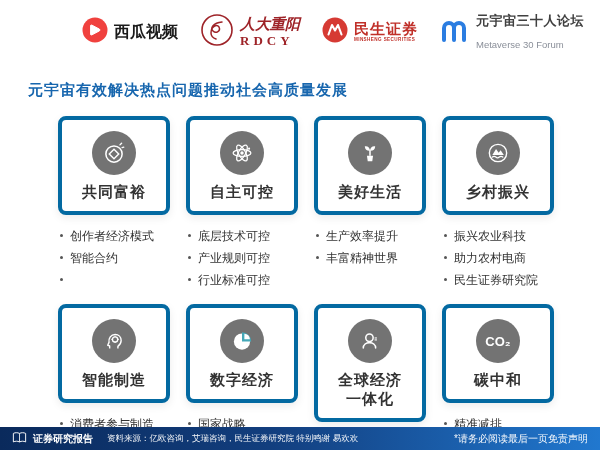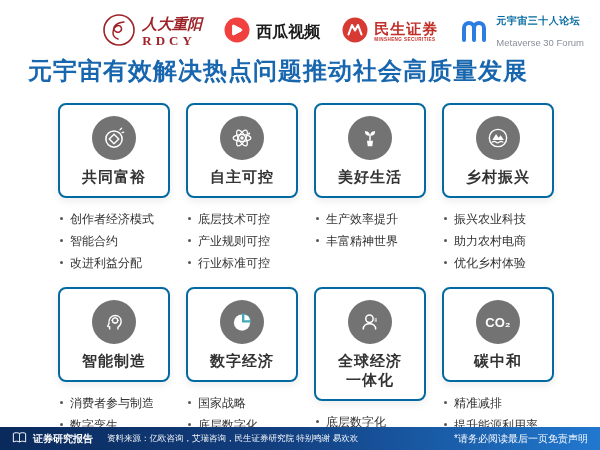--- a/index.html
+++ b/index.html
@@ -11,29 +11,29 @@
   }
   
   .logo-bar{display:flex;align-items:center;justify-content:flex-end;gap:22px;padding:10px 16px 0 0;height:44px;}
   .logo{display:flex;align-items:center;gap:6px;}
   .logo-text{display:flex;flex-direction:column;line-height:1.05;}
   .rdcy-cn{font-family:"Liberation Serif","DejaVu Serif",serif;font-weight:700;font-size:15px;color:#9e2328;font-style:italic;}
   .rdcy-en{font-family:"Liberation Serif","DejaVu Serif",serif;font-weight:700;font-size:13px;color:#9e2328;letter-spacing:4px;margin-top:1px;}
   .xigua-cn{font-weight:700;font-size:16px;color:#1b1b1b;}
   .ms-cn{font-weight:700;font-size:15px;color:#c03029;letter-spacing:1px;}
   .ms-en{font-size:4.6px;color:#c03029;letter-spacing:.4px;margin-top:2px;font-weight:700;}
-  .mv-cn{font-weight:700;font-size:10px;color:#0369a1;letter-spacing:.5px;}
+  .mv-cn{font-weight:700;font-size:13px;color:#404040;letter-spacing:.5px;}
   .mv-en{font-size:9.5px;color:#8a8f99;margin-top:12px;}
   
-  .page-title{margin:1px 0 0 28px;font-size:24px;font-weight:700;color:#1766ae;letter-spacing:1px;}
+  .page-title{margin:27px 0 0 28px;font-size:15px;font-weight:700;color:#1766ae;letter-spacing:1px;}
   
   .grid{margin:16px 46px 0 58px;display:grid;grid-template-columns:repeat(4,112px);justify-content:space-between;row-gap:10px;}
   .cell{display:flex;flex-direction:column;align-items:stretch;}
   .card{
-    background:#fff;border:2px solid #0369a1;border-radius:8px;
+    background:#fff;border:4px solid #0369a1;border-radius:8px;
     box-shadow:0 3px 8px rgba(0,0,0,.08);
     padding:11px 6px 9px;text-align:center;
   }
   .icon-circle{
     width:44px;height:44px;border-radius:50%;background:#737373;
     margin:0 auto;display:flex;align-items:center;justify-content:center;
   }
   .icon-circle svg{display:block;}
   .co2-label{color:#fff;font-weight:700;font-size:13px;letter-spacing:0;}
   .card-title{margin-top:8px;font-size:15px;font-weight:700;color:#333;letter-spacing:1px;white-space:pre-line;line-height:1.25;}
@@ -50,40 +50,40 @@
   .source-text{font-size:8.5px;opacity:.95;white-space:nowrap;text-align:right;}
   .disclaimer-text{margin-left:auto;font-size:10px;opacity:.95;white-space:nowrap;}
 </style>
 </head>
 <body>
 
 <div class="logo-bar">
 
   <div class="logo">
     <span>
+      <svg width="26" height="26" viewBox="0 0 26 26">
+        <circle cx="13" cy="13" r="12.5" fill="#f0413e"></circle>
+        <path d="M10 8.2 Q8.6 7.4 8.6 9 L8.6 17 Q8.6 18.6 10 17.8 L17.4 13.9 Q18.8 13 17.4 12.1 Z" fill="#ffffff" stroke="#ffffff" stroke-width="1" stroke-linejoin="round"></path>
+      </svg>
+    </span>
+    <span class="logo-text">
+      <span class="xigua-cn">西瓜视频</span>
+    </span>
+  </div>
+
+  <div class="logo">
+    <span>
       <svg width="34" height="34" viewBox="0 0 34 34">
         <circle cx="17" cy="17" r="15" fill="none" stroke="#9e2328" stroke-width="1.6"></circle>
         <path d="M22 9 C13 10 10 15 13 18 C16 21 21 18 19 14 C17 11 11 13 11 20 C11 23 13 25 16 26" fill="none" stroke="#9e2328" stroke-width="1.5" stroke-linecap="round"></path>
       </svg>
     </span>
     <span class="logo-text">
       <span class="rdcy-cn">人大重阳</span>
       <span class="rdcy-en">RDCY</span>
-    </span>
-  </div>
-
-  <div class="logo">
-    <span>
-      <svg width="26" height="26" viewBox="0 0 26 26">
-        <circle cx="13" cy="13" r="12.5" fill="#f0413e"></circle>
-        <path d="M10 8.2 Q8.6 7.4 8.6 9 L8.6 17 Q8.6 18.6 10 17.8 L17.4 13.9 Q18.8 13 17.4 12.1 Z" fill="#ffffff" stroke="#ffffff" stroke-width="1" stroke-linejoin="round"></path>
-      </svg>
-    </span>
-    <span class="logo-text">
-      <span class="xigua-cn">西瓜视频</span>
     </span>
   </div>
 
   <div class="logo">
     <span>
       <svg width="26" height="26" viewBox="0 0 26 26">
         <circle cx="13" cy="13" r="12.5" fill="#d63a33"></circle>
         <path d="M6.5 17.5 L10 8 L13 13.5 L16 8 L19.5 17.5" fill="none" stroke="#ffffff" stroke-width="2.1" stroke-linecap="round" stroke-linejoin="round"></path>
       </svg>
     </span>
@@ -126,21 +126,20 @@
       <li>
           <span class="dot"></span>
           <span>创作者经济模式</span>
         </li>
       <li>
           <span class="dot"></span>
           <span>智能合约</span>
         </li>
       <li>
           <span class="dot"></span>
-          <span>改进利益分配</span>
         </li>
     </ul>
   </div>
 
   <div class="cell">
     <div class="card">
       <div class="icon-circle">
         <svg width="26" height="26" viewBox="0 0 24 24">
           <g fill="none" stroke="#fff" stroke-width="1.2">
             <ellipse cx="12" cy="12" rx="8.2" ry="3.2"></ellipse>
@@ -208,21 +207,21 @@
       <li>
           <span class="dot"></span>
           <span>振兴农业科技</span>
         </li>
       <li>
           <span class="dot"></span>
           <span>助力农村电商</span>
         </li>
       <li>
           <span class="dot"></span>
-          <span>优化乡村体验</span>
+          <span>民生证券研究院</span>
         </li>
     </ul>
   </div>
 
   <div class="cell">
     <div class="card">
       <div class="icon-circle">
         <svg width="26" height="26" viewBox="0 0 24 24">
           <path d="M8 19 v-2.5 l-1.8-0.6 1.2-2.6 c-0.6-4 1.8-7.3 5.6-7.3 c3.4 0 5.6 2.4 5.6 5.6 c0 2.6-1.4 4.2-3 5.4 V19" fill="none" stroke="#fff" stroke-width="1.3" stroke-linejoin="round"></path>
           <circle cx="13" cy="10.5" r="2.4" fill="none" stroke="#fff" stroke-width="1.2"></circle>

